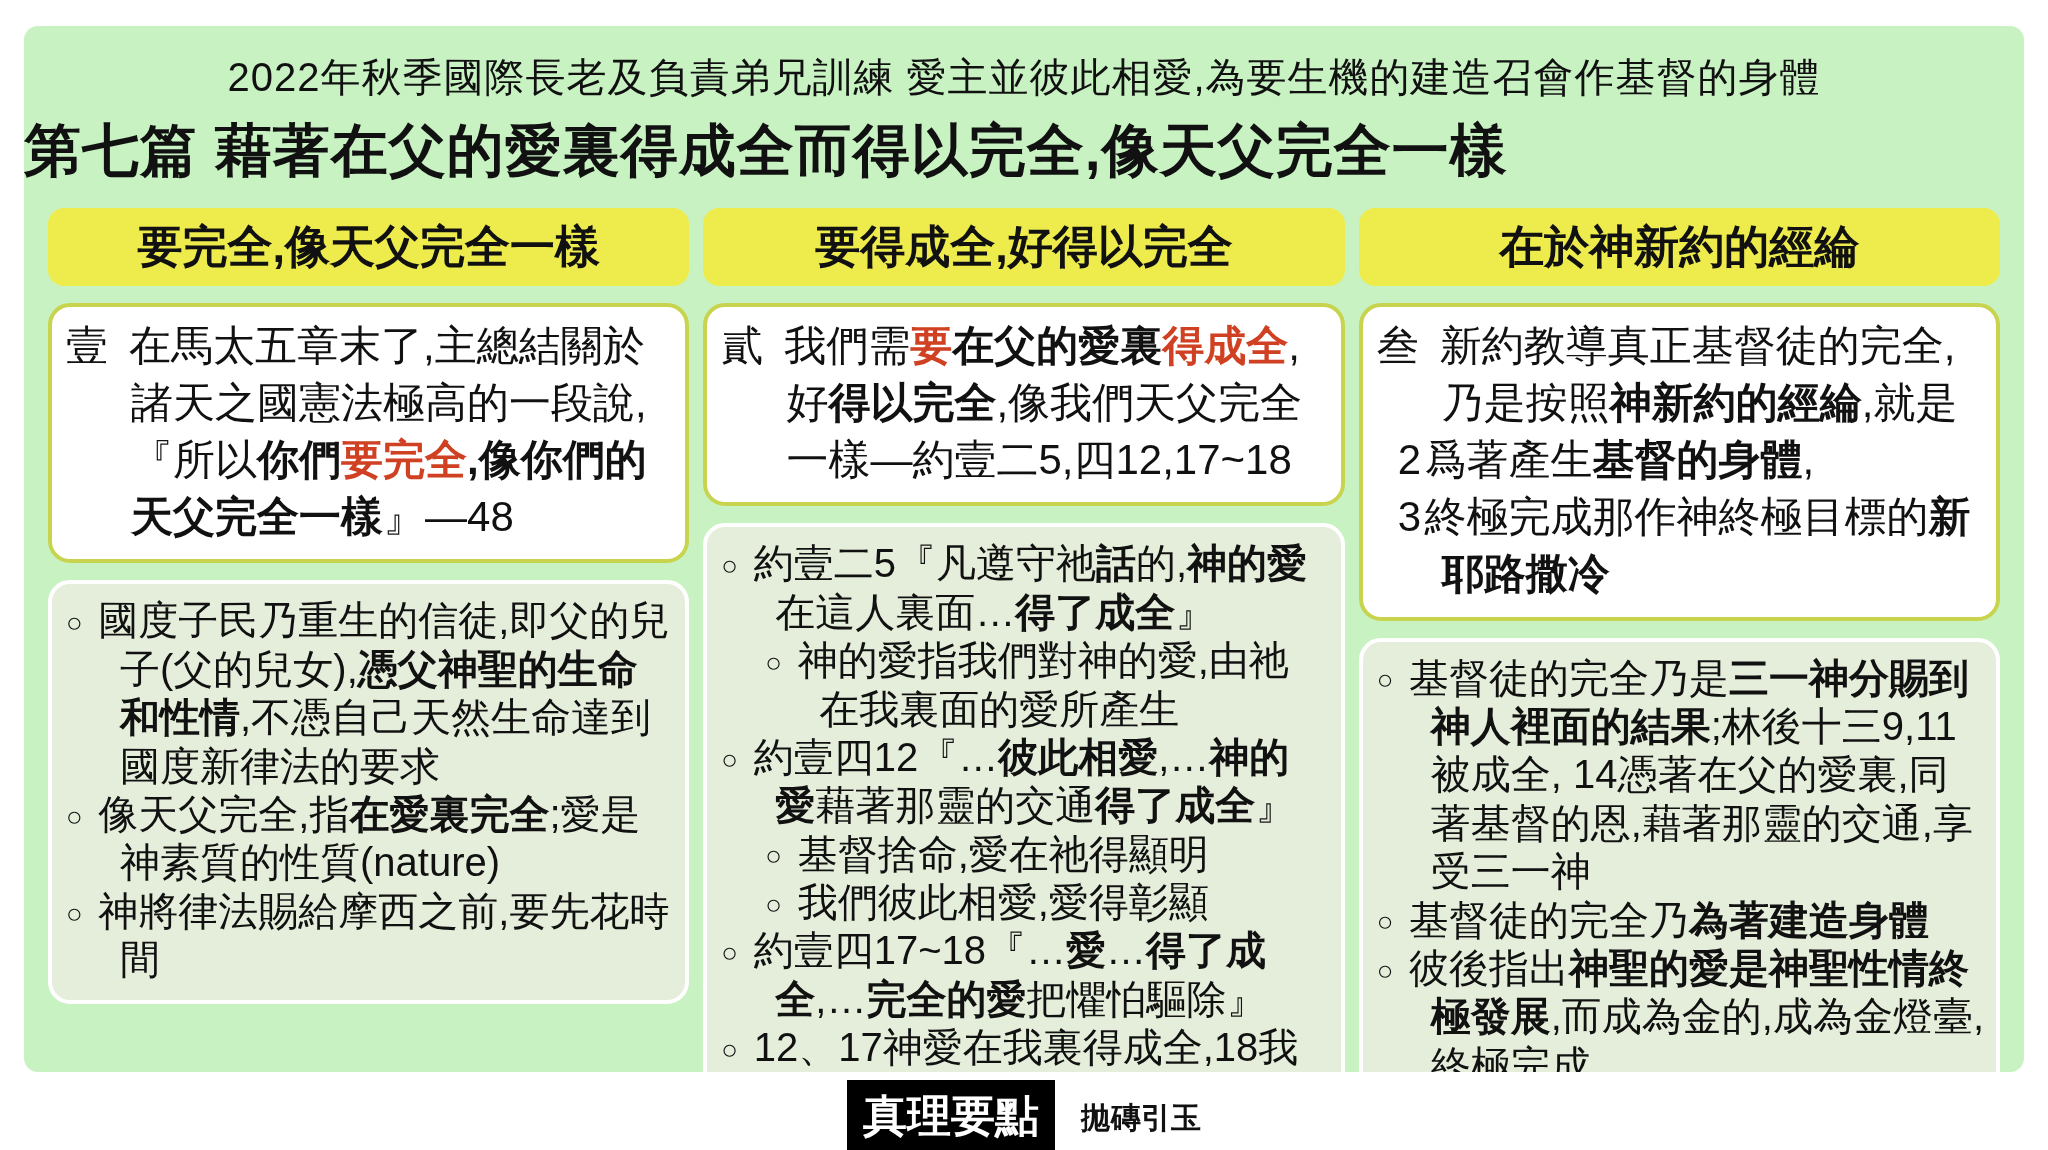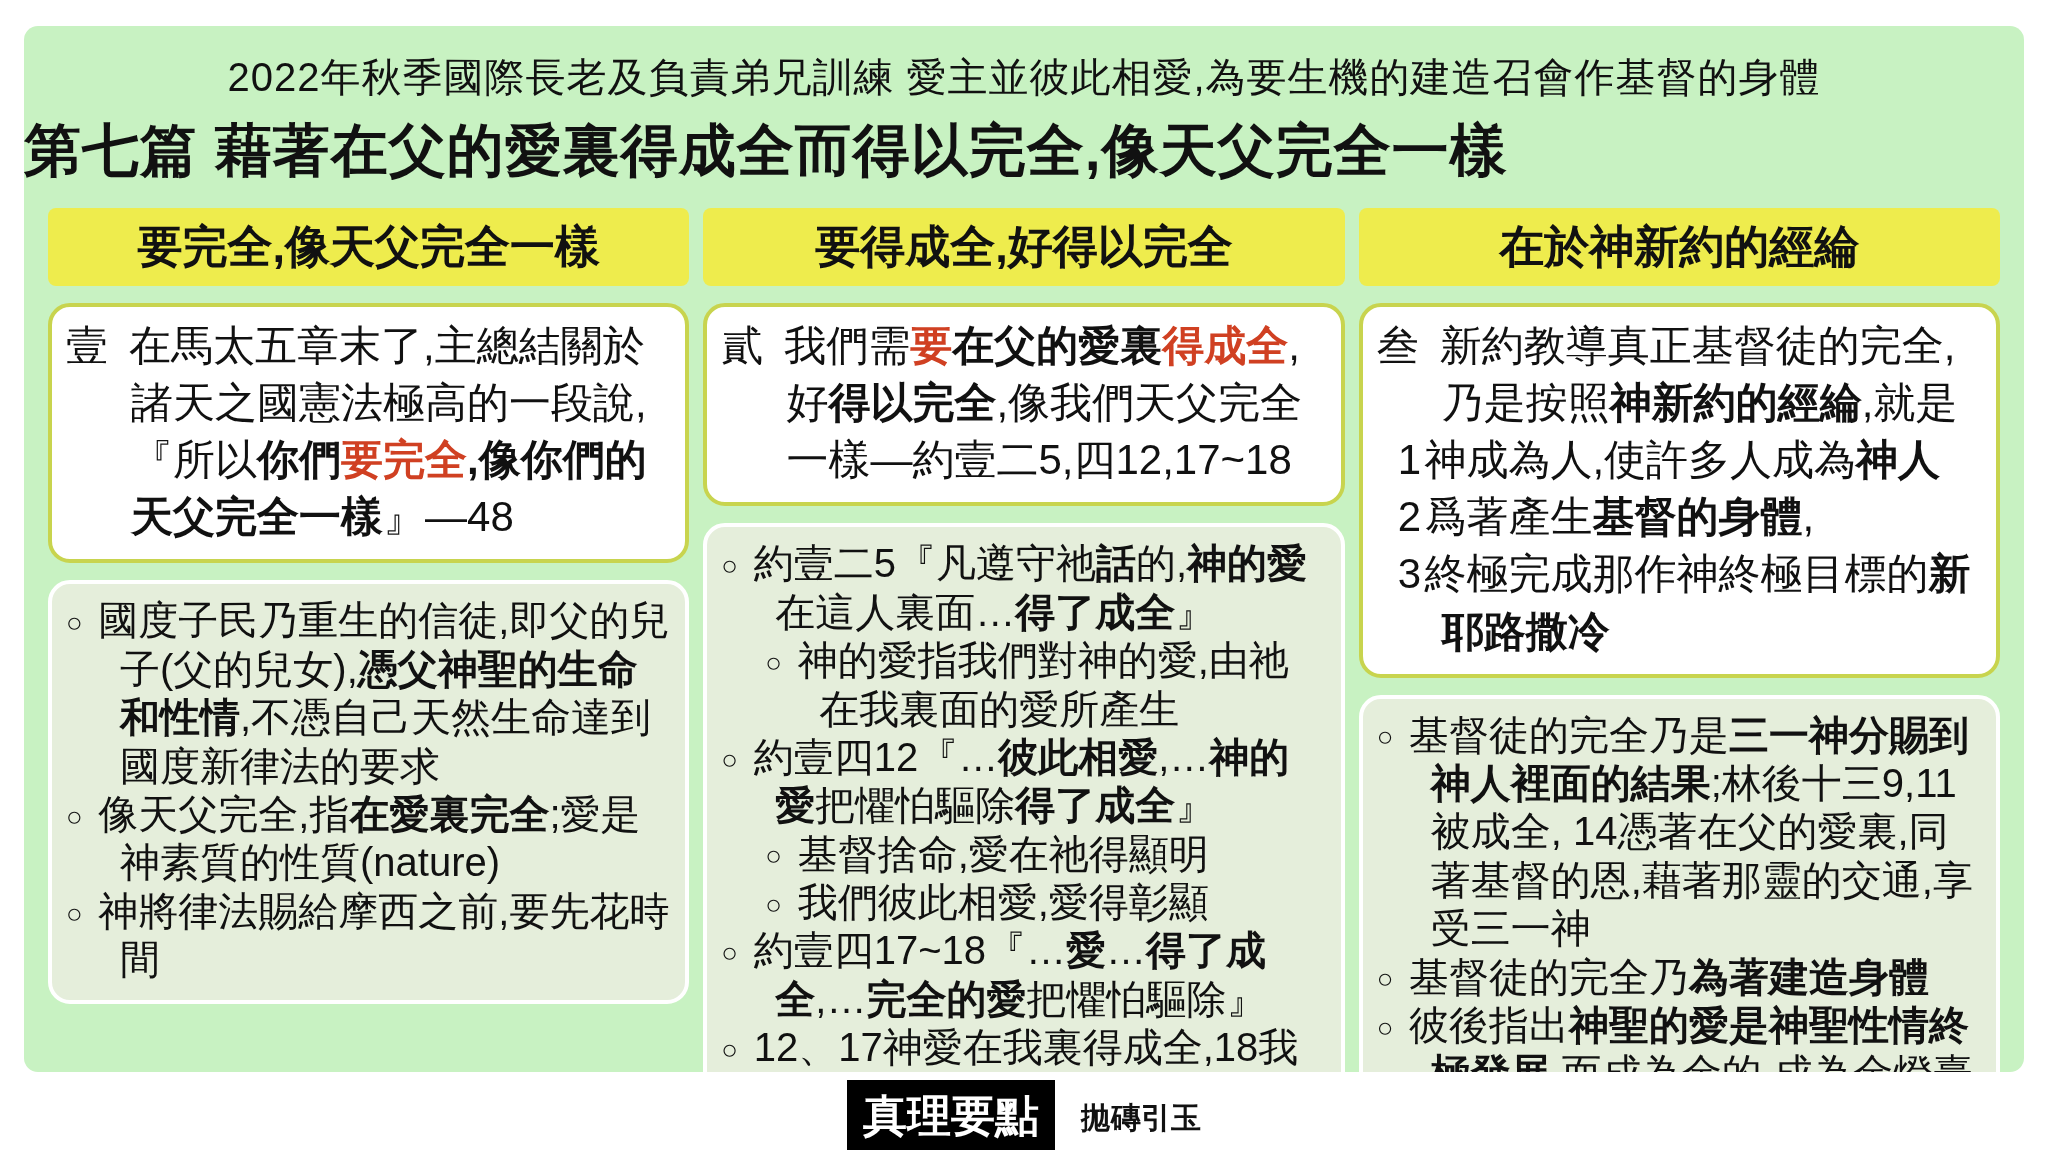--- a/index.html
+++ b/index.html
@@ -21,21 +21,21 @@
   .title2 {
     margin-top:8px; 
     font-size:57px; font-weight:800; letter-spacing:1px;
   }
   .columns {
     display:flex; gap:14px; padding:0 24px; margin-top:18px;
     align-items:stretch;
   }
   .col { flex:1 1 0; min-width:0; display:flex; flex-direction:column; gap:17px; }
   .col-header {
-    background:#eeec4d; border-radius:8px; text-align:center;
+    background:#eeec4d; border-radius:16px; text-align:center;
     font-size:45px; font-weight:800; padding:9px 4px;
   }
   .box { border-radius:22px; box-sizing:border-box; }
   .white-box {
     background:#ffffff; border:4px solid #c8d44e;
     padding:10px 14px 14px 14px;
     font-size:42px; line-height:1.36;
   }
   .green-box {
     background:#e5eedb; border:4px solid #ffffff;
@@ -84,32 +84,31 @@
         </div>
       </section>
       <section class="col">
         <div class="col-header">要得成全,好得以完全</div>
         <div class="box white-box">
           <div class="para hang"><span class="marker">貳</span><span class="seg">我們需</span><span class="seg rb">要</span><span class="seg b">在父的愛裏</span><span class="seg rb">得成全</span><span class="seg">,好</span><span class="seg b">得以完全</span><span class="seg">,像我們天父完全一樣—約壹二5,四12,17~18</span></div>
         </div>
         <div class="box green-box">
           <div class="para bullet lvl1"><span class="bullet-glyph">○</span><span class="seg">約壹二5『凡遵守祂</span><span class="seg b">話</span><span class="seg">的,</span><span class="seg b">神的愛</span><span class="seg">在這人裏面…</span><span class="seg b">得了成全</span><span class="seg">』</span></div>
           <div class="para bullet lvl2"><span class="bullet-glyph">○</span><span class="seg">神的愛指我們對神的愛,由祂在我裏面的愛所產生</span></div>
-          <div class="para bullet lvl1"><span class="bullet-glyph">○</span><span class="seg">約壹四12『…</span><span class="seg b">彼此相愛</span><span class="seg">,…</span><span class="seg b">神的愛</span><span class="seg">把懼怕驅除</span><span class="seg b">得了成全</span><span class="seg">』</span></div>
+          <div class="para bullet lvl1"><span class="bullet-glyph">○</span><span class="seg">約壹四12『…</span><span class="seg b">彼此相愛</span><span class="seg">,…</span><span class="seg b">神的愛</span><span class="seg">藉著那靈的交通</span><span class="seg b">得了成全</span><span class="seg">』</span></div>
           <div class="para bullet lvl2"><span class="bullet-glyph">○</span><span class="seg">基督捨命,愛在祂得顯明</span></div>
           <div class="para bullet lvl2"><span class="bullet-glyph">○</span><span class="seg">我們彼此相愛,愛得彰顯</span></div>
           <div class="para bullet lvl1"><span class="bullet-glyph">○</span><span class="seg">約壹四17~18『…</span><span class="seg b">愛</span><span class="seg">…</span><span class="seg b">得了成全</span><span class="seg">,…</span><span class="seg b">完全的愛</span><span class="seg">把懼怕驅除』</span></div>
           <div class="para bullet lvl1"><span class="bullet-glyph">○</span><span class="seg">12、17神愛在我裏得成全,18我們在愛裡得成全,指明</span></div>
         </div>
       </section>
       <section class="col">
         <div class="col-header">在於神新約的經綸</div>
         <div class="box white-box">
           <div class="para hang"><span class="marker">叁</span><span class="seg">新約教導真正基督徒的完全,乃是按照</span><span class="seg b">神新約的經綸</span><span class="seg">,就是</span></div>
-          <div class="para numbered"><span class="num">1</span><span class="seg">神成為人,使許多人成為</span><span class="seg b">神人</span></div>
           <div class="para numbered"><span class="num">2</span><span class="seg">爲著產生</span><span class="seg b">基督的身體</span><span class="seg">,</span></div>
           <div class="para numbered"><span class="num">3</span><span class="seg">終極完成那作神終極目標的</span><span class="seg b">新耶路撒冷</span></div>
         </div>
         <div class="box green-box">
           <div class="para bullet lvl1"><span class="bullet-glyph">○</span><span class="seg">基督徒的完全乃是</span><span class="seg b">三一神分賜到神人裡面的結果</span><span class="seg">;林後十三9,11被成全, 14憑著在父的愛裏,同著基督的恩,藉著那靈的交通,享受三一神</span></div>
           <div class="para bullet lvl1"><span class="bullet-glyph">○</span><span class="seg">基督徒的完全乃</span><span class="seg b">為著建造身體</span></div>
           <div class="para bullet lvl1"><span class="bullet-glyph">○</span><span class="seg">彼後指出</span><span class="seg b">神聖的愛是神聖性情終極發展</span><span class="seg">,而成為金的,成為金燈臺,終極完成</span></div>
         </div>
       </section>
     </div>

